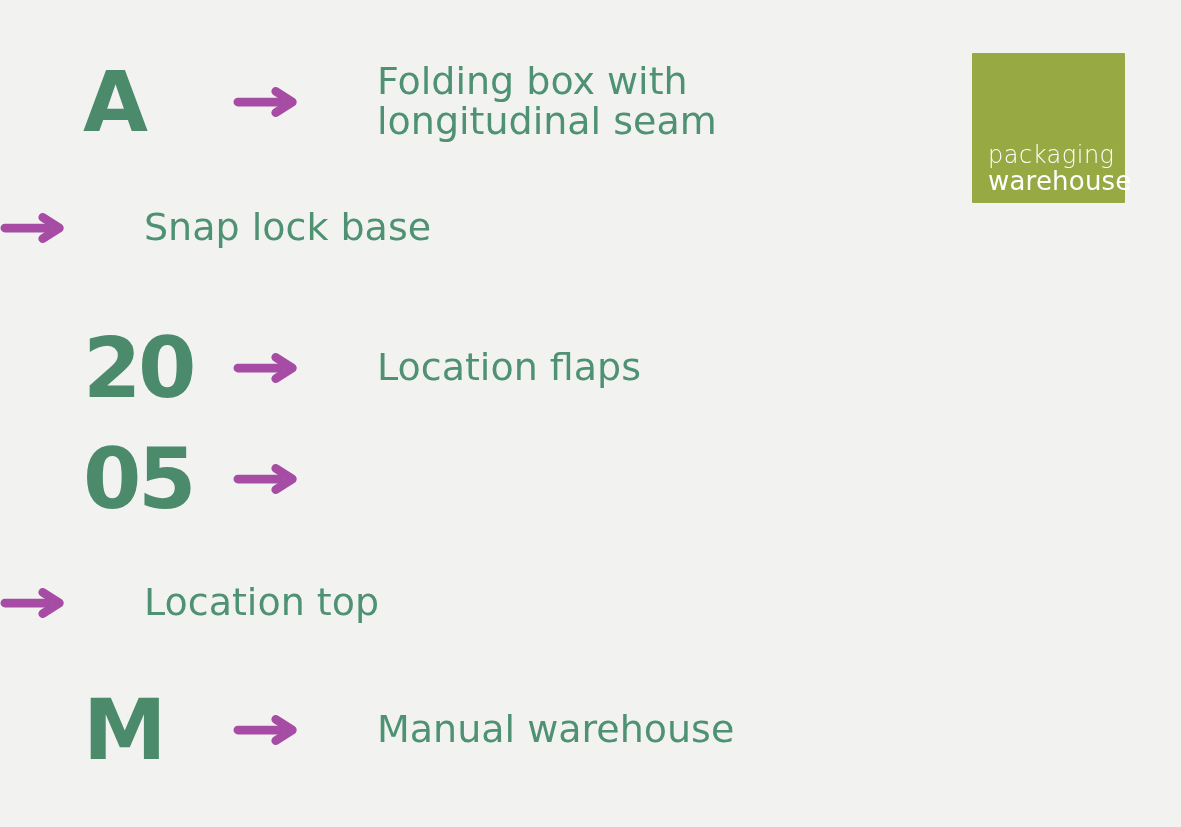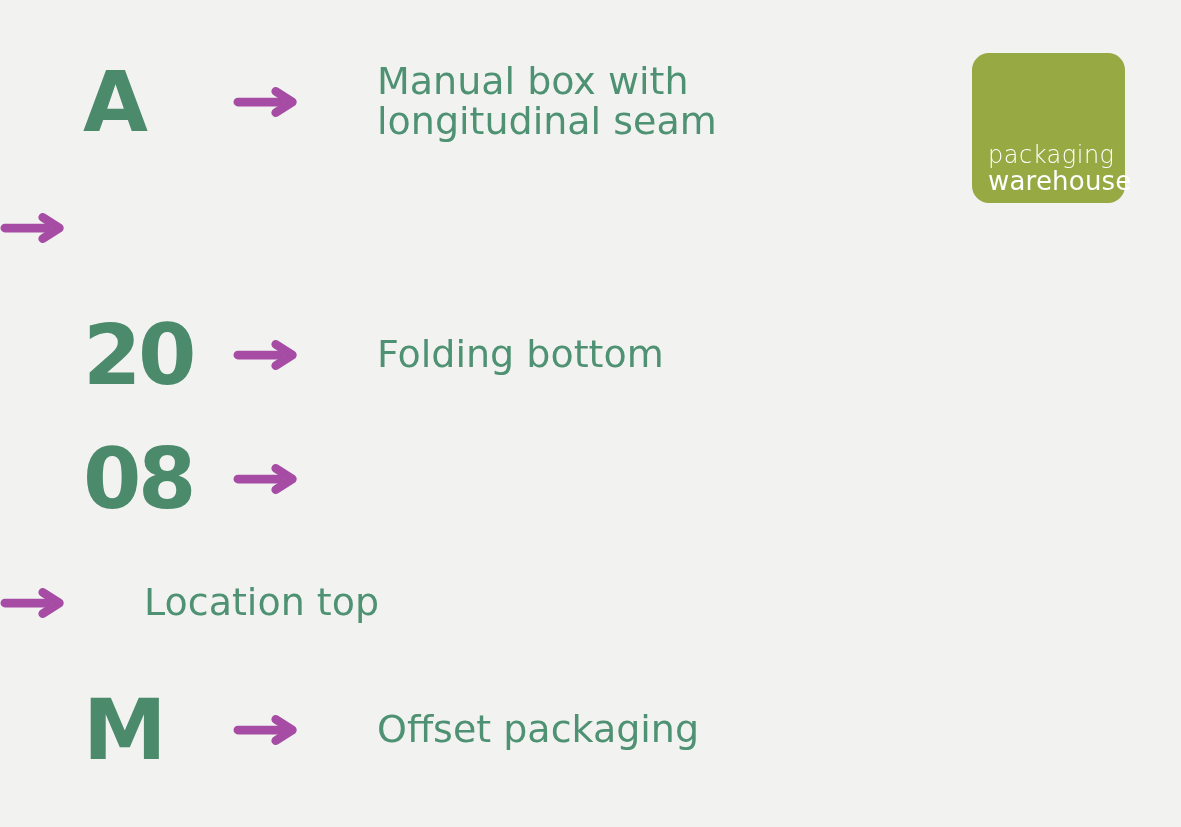--- a/index.html
+++ b/index.html
@@ -53,21 +53,21 @@
     line-height:1.05;
     color:var(--label-green);
   }
   .logo{
     position:absolute;
     left:972px;
     top:53px;
     width:153px;
     height:150px;
     background:var(--logo-green);
-    border-radius:17px;
+    border-radius:1px;
   }
   .logo .logo-text{
     position:absolute;
     left:16px;
     bottom:8px;
     color:var(--logo-text);
     line-height:1.05;
   }
   .logo .logo-line1{
     font-size:24px;
@@ -87,45 +87,46 @@
 <div class="canvas">
 
   <div class="row" style="top:39px">
     <div class="code">A</div>
     <div class="arrow">
       <svg width="70" height="32" viewBox="0 0 72 32">
         <path d="M5 16 H48" stroke="var(--arrow-magenta)" stroke-width="9" stroke-linecap="round" fill="none"></path>
         <path d="M44 5 L61 16 L44 27" stroke="var(--arrow-magenta)" stroke-width="9" stroke-linecap="round" stroke-linejoin="round" fill="none"></path>
       </svg>
     </div>
-    <div class="label">Manual box with longitudinal seam</div>
+    <div class="label">Folding box with longitudinal seam</div>
   </div>
 
   <div class="row" style="top:165px">
     <div class="arrow">
       <svg width="70" height="32" viewBox="0 0 72 32">
         <path d="M5 16 H48" stroke="var(--arrow-magenta)" stroke-width="9" stroke-linecap="round" fill="none"></path>
         <path d="M44 5 L61 16 L44 27" stroke="var(--arrow-magenta)" stroke-width="9" stroke-linecap="round" stroke-linejoin="round" fill="none"></path>
       </svg>
     </div>
+    <div class="label">Snap lock base</div>
   </div>
 
-  <div class="row" style="top:292px">
+  <div class="row" style="top:305px">
     <div class="code">20</div>
     <div class="arrow">
       <svg width="70" height="32" viewBox="0 0 72 32">
         <path d="M5 16 H48" stroke="var(--arrow-magenta)" stroke-width="9" stroke-linecap="round" fill="none"></path>
         <path d="M44 5 L61 16 L44 27" stroke="var(--arrow-magenta)" stroke-width="9" stroke-linecap="round" stroke-linejoin="round" fill="none"></path>
       </svg>
     </div>
-    <div class="label">Folding bottom</div>
+    <div class="label">Location flaps</div>
   </div>
 
   <div class="row" style="top:416px">
-    <div class="code">08</div>
+    <div class="code">05</div>
     <div class="arrow">
       <svg width="70" height="32" viewBox="0 0 72 32">
         <path d="M5 16 H48" stroke="var(--arrow-magenta)" stroke-width="9" stroke-linecap="round" fill="none"></path>
         <path d="M44 5 L61 16 L44 27" stroke="var(--arrow-magenta)" stroke-width="9" stroke-linecap="round" stroke-linejoin="round" fill="none"></path>
       </svg>
     </div>
   </div>
 
   <div class="row" style="top:540px">
     <div class="arrow">
@@ -138,21 +139,21 @@
   </div>
 
   <div class="row" style="top:667px">
     <div class="code">M</div>
     <div class="arrow">
       <svg width="70" height="32" viewBox="0 0 72 32">
         <path d="M5 16 H48" stroke="var(--arrow-magenta)" stroke-width="9" stroke-linecap="round" fill="none"></path>
         <path d="M44 5 L61 16 L44 27" stroke="var(--arrow-magenta)" stroke-width="9" stroke-linecap="round" stroke-linejoin="round" fill="none"></path>
       </svg>
     </div>
-    <div class="label">Offset packaging</div>
+    <div class="label">Manual warehouse</div>
   </div>
 
   <div class="logo">
     <div class="logo-text">
       <div class="logo-line1">packaging</div>
       <div class="logo-line2">warehouse</div>
     </div>
   </div>
 
 </div>

